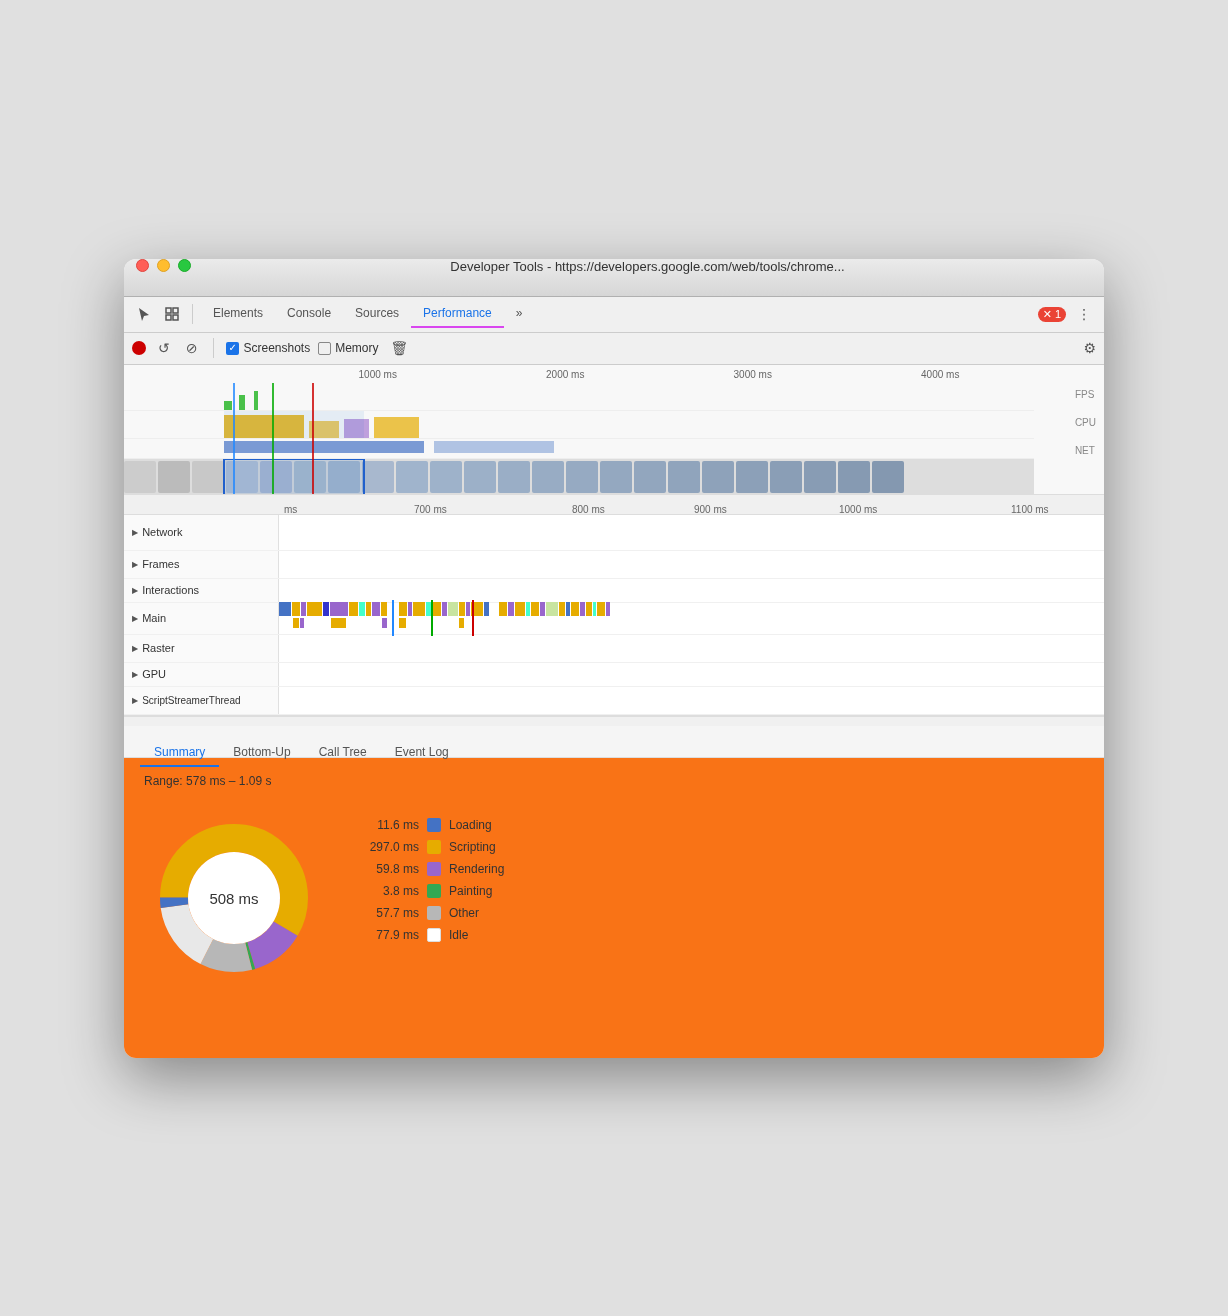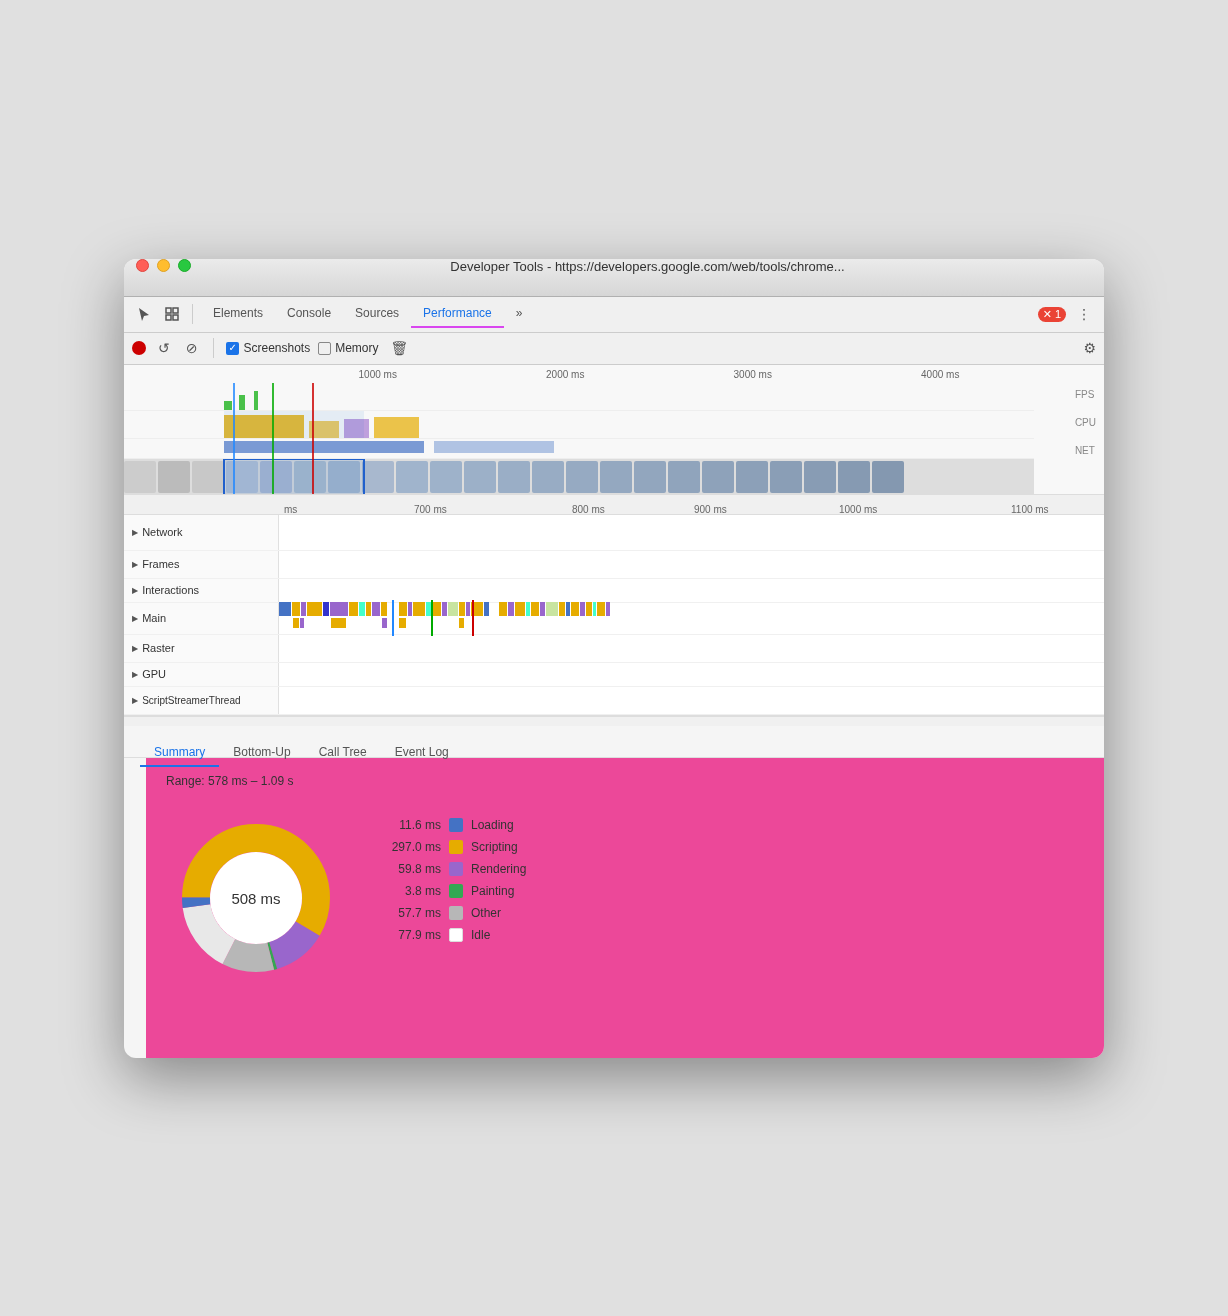--- a/index.html
+++ b/index.html
@@ -268,24 +268,23 @@
       cursor: pointer;
       border-bottom: 2px solid transparent;
       margin-top: 24px;
     }
     .bottom-tab.active {
       color: #1a73e8;
       border-bottom: 2px solid #1a73e8;
     }
     
     .summary-panel {
-      background: #ec4899;
+      background: #f97316;
       padding: 16px 20px;
       min-height: 300px;
-      margin-left: 22px;
     }
     .summary-range {
       font-size: 12px;
       color: #333;
       margin-bottom: 20px;
     }
     .summary-content {
       display: flex;
       align-items: flex-start;
       gap: 40px;

